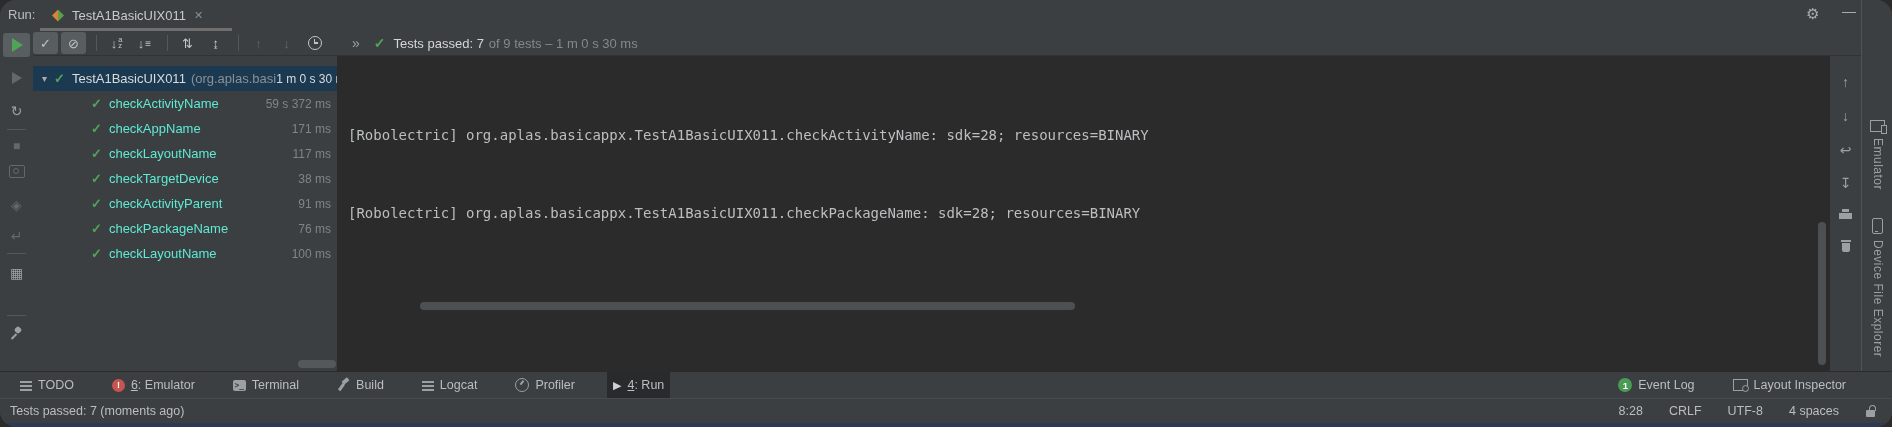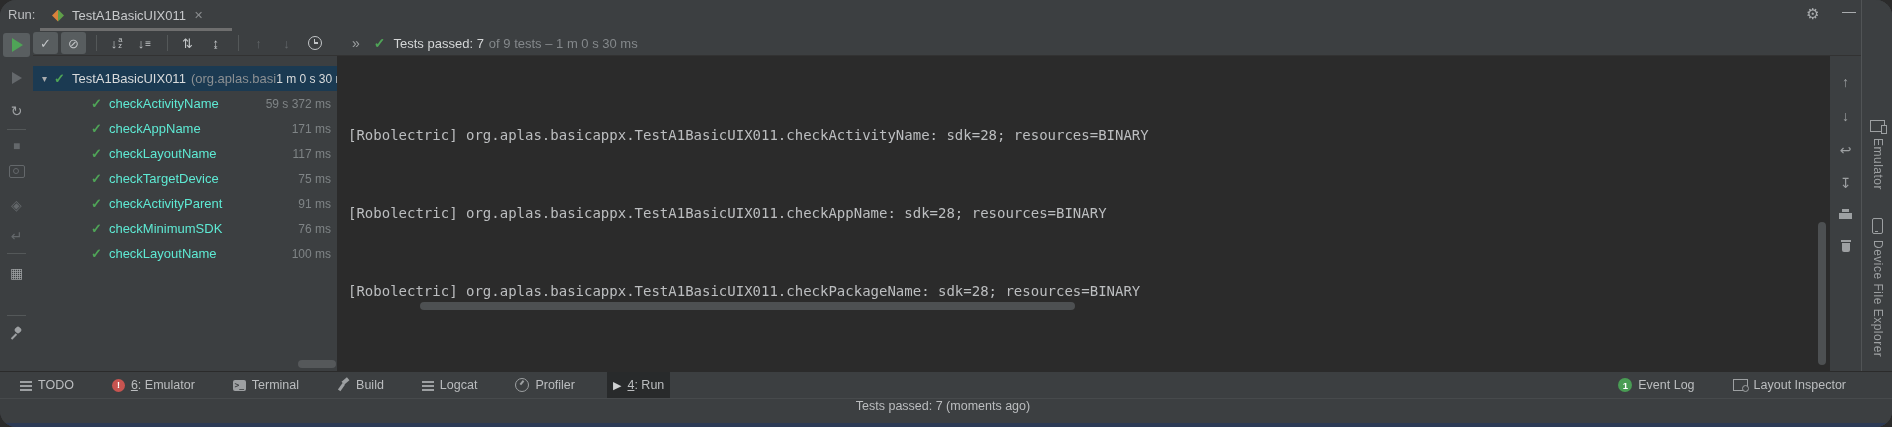--- a/index.html
+++ b/index.html
@@ -108,21 +108,21 @@
   .i-build::after{content:"";position:absolute;left:3px;top:4px;width:2.5px;height:8px;background:#9da0a2;transform:rotate(35deg);}
   .i-profiler{display:inline-block;width:12px;height:12px;border:1.5px solid #9da0a2;border-radius:50%;position:relative;}
   .i-profiler::after{content:"";position:absolute;left:5px;top:1px;width:1.5px;height:5px;background:#9da0a2;transform:rotate(40deg);}
   .i-db{display:inline-block;width:12px;height:13px;position:relative;}
   .i-db::before{content:"";position:absolute;left:0;top:0;width:12px;height:3px;background:#9da0a2;border-radius:50%;box-shadow:0 4px 0 #9da0a2,0 8px 0 #9da0a2;}
   .i-runplay{color:#cfd1d2;font-size:11px;}
   .i-layoutinsp{display:inline-block;width:13px;height:10px;border:1.5px solid #9da0a2;position:relative;}
   .i-layoutinsp::after{content:"";position:absolute;right:-2px;bottom:-2px;width:5px;height:5px;border:1.5px solid #9da0a2;border-radius:50%;background:#3c3f41;}
 
   
-  .statusbar{position:absolute;left:0;top:398px;width:1892px;height:25px;background:#3c3f41;border-top:1px solid #474a4c;display:flex;align-items:center;padding:0 16px 0 10px;box-sizing:border-box;font-size:12.5px;color:#bbbdbf;gap:26px;flex-direction:column;}
+  .statusbar{position:absolute;left:0;top:398px;width:1892px;height:25px;background:#3c3f41;border-top:1px solid #474a4c;display:flex;align-items:center;padding:0 16px 0 10px;box-sizing:border-box;font-size:12.5px;color:#bbbdbf;gap:26px;}
   .i-lock{display:inline-block;width:11px;height:13px;position:relative;}
   .i-lock::before{content:"";position:absolute;left:4px;top:0;width:5px;height:5px;border:1.5px solid #9da0a2;border-bottom:none;border-radius:4px 4px 0 0;}
   .i-lock::after{content:"";position:absolute;left:1px;top:5px;width:9px;height:7px;background:#9da0a2;border-radius:1px;}
   .navy-strip{position:absolute;left:0;top:423px;width:1892px;height:4px;background:#2c3a55;}
   .panel-topline{position:absolute;left:0;top:55px;width:1861px;height:1px;background:#323232;}
 </style>
 </head>
 <body>
 
 <div class="app">
@@ -202,44 +202,43 @@
       <span class="ttime">171 ms</span>
     </div>
     <div class="trow trow-child">
       <span class="tcheck">✓</span>
       <span class="tname">checkLayoutName</span>
       <span class="ttime">117 ms</span>
     </div>
     <div class="trow trow-child">
       <span class="tcheck">✓</span>
       <span class="tname">checkTargetDevice</span>
-      <span class="ttime">75 ms</span>
+      <span class="ttime">38 ms</span>
     </div>
     <div class="trow trow-child">
       <span class="tcheck">✓</span>
       <span class="tname">checkActivityParent</span>
       <span class="ttime">91 ms</span>
     </div>
     <div class="trow trow-child">
       <span class="tcheck">✓</span>
-      <span class="tname">checkMinimumSDK</span>
+      <span class="tname">checkPackageName</span>
       <span class="ttime">76 ms</span>
     </div>
     <div class="trow trow-child">
       <span class="tcheck">✓</span>
       <span class="tname">checkLayoutName</span>
       <span class="ttime">100 ms</span>
     </div>
   </div>
   <div class="tree-scroll"></div>
 
   <div class="console">
     <div class="cinner">
       <div class="cline">[Robolectric] org.aplas.basicappx.TestA1BasicUIX011.checkActivityName: sdk=28; resources=BINARY</div>
-      <div class="cline">[Robolectric] org.aplas.basicappx.TestA1BasicUIX011.checkAppName: sdk=28; resources=BINARY</div>
       <div class="cline">[Robolectric] org.aplas.basicappx.TestA1BasicUIX011.checkPackageName: sdk=28; resources=BINARY</div>
       
       
       
       
       
       
     </div>
   </div>
   <div class="h-scroll"></div>

